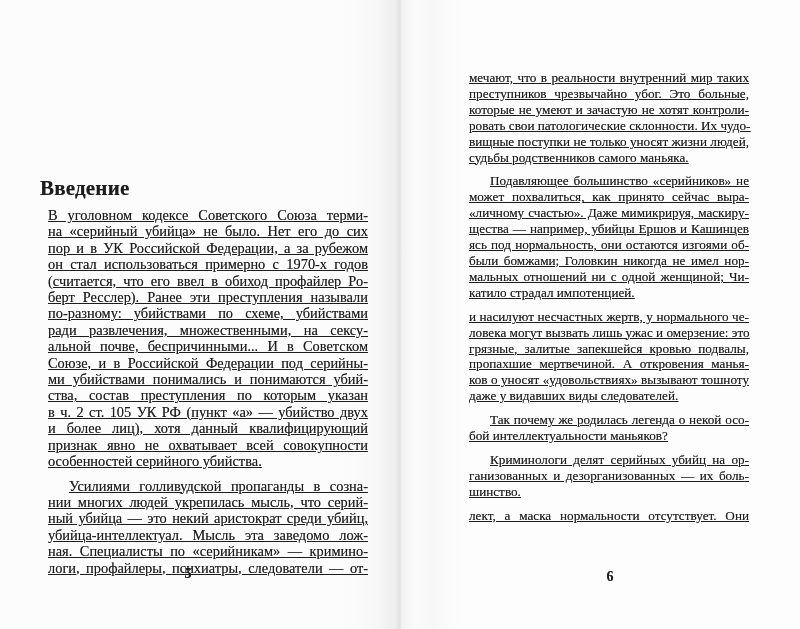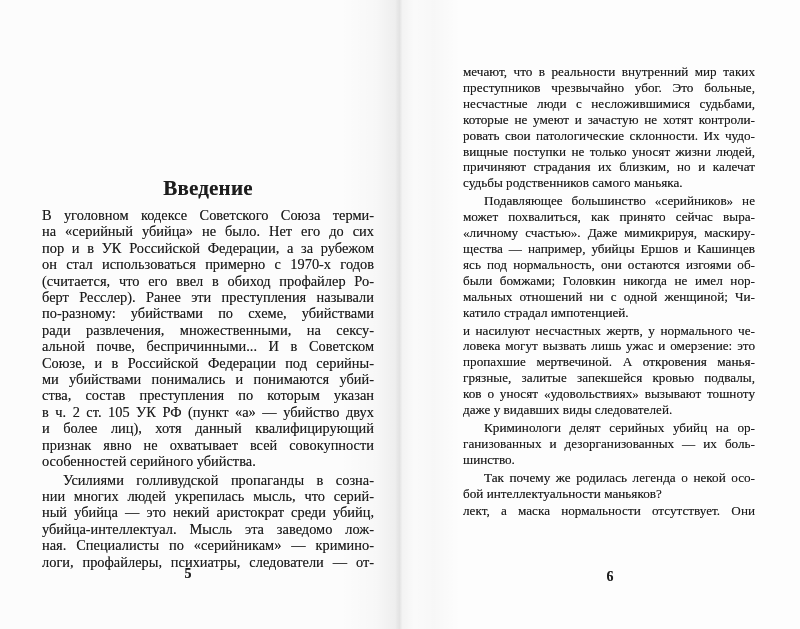--- a/index.html
+++ b/index.html
@@ -63,24 +63,23 @@
     font-size: 13.2px;
     line-height: 15.9px;
   }
 
   .chapter-heading {
     font-size: 21px;
     line-height: 22px;
     font-weight: bold;
     margin: 0 0 8px 0;
     letter-spacing: 0.2px;
-    text-align: center;
   }
 
-  .para { margin: 2px; }
+  .para { margin: 8px; text-decoration: underline; }
   .line {
     text-align: justify;
     text-align-last: justify;
     white-space: nowrap;
   }
   .line.last { text-align-last: left; }
   .line.indent { text-indent: 21px; }
 
   .page-number {
     position: absolute;
@@ -129,53 +128,51 @@
         <div class="line">убийца-интеллектуал. Мысль эта заведомо лож-</div>
         <div class="line">ная. Специалисты по «серийникам» — кримино-</div>
         <div class="line">логи, профайлеры, психиатры, следователи — от-</div>
       </div>
   </div>
 
   <div class="text-col col-right">
     <div class="para">
         <div class="line">мечают, что в реальности внутренний мир таких</div>
         <div class="line">преступников чрезвычайно убог. Это больные,</div>
-        <div class="line">несчастные люди с несложившимися судьбами,</div>
         <div class="line">которые не умеют и зачастую не хотят контроли-</div>
         <div class="line">ровать свои патологические склонности. Их чудо-</div>
         <div class="line">вищные поступки не только уносят жизни людей,</div>
-        <div class="line">причиняют страдания их близким, но и калечат</div>
         <div class="line last">судьбы родственников самого маньяка.</div>
       </div>
     <div class="para">
         <div class="line indent">Подавляющее большинство «серийников» не</div>
         <div class="line">может похвалиться, как принято сейчас выра-</div>
         <div class="line">«личному счастью». Даже мимикрируя, маскиру-</div>
         <div class="line">щества — например, убийцы Ершов и Кашинцев</div>
         <div class="line">ясь под нормальность, они остаются изгоями об-</div>
         <div class="line">были бомжами; Головкин никогда не имел нор-</div>
         <div class="line">мальных отношений ни с одной женщиной; Чи-</div>
         <div class="line last">катило страдал импотенцией.</div>
       </div>
     <div class="para">
         <div class="line">и насилуют несчастных жертв, у нормального че-</div>
         <div class="line">ловека могут вызвать лишь ужас и омерзение: это</div>
+        <div class="line">грязные, залитые запекшейся кровью подвалы,</div>
         <div class="line">пропахшие мертвечиной. А откровения манья-</div>
-        <div class="line">грязные, залитые запекшейся кровью подвалы,</div>
         <div class="line">ков о уносят «удовольствиях» вызывают тошноту</div>
         <div class="line last">даже у видавших виды следователей.</div>
+      </div>
+    <div class="para">
+        <div class="line indent">Так почему же родилась легенда о некой осо-</div>
+        <div class="line last">бой интеллектуальности маньяков?</div>
       </div>
     <div class="para">
         <div class="line indent">Криминологи делят серийных убийц на ор-</div>
         <div class="line">ганизованных и дезорганизованных — их боль-</div>
         <div class="line last">шинство.</div>
-      </div>
-    <div class="para">
-        <div class="line indent">Так почему же родилась легенда о некой осо-</div>
-        <div class="line last">бой интеллектуальности маньяков?</div>
       </div>
     <div class="para">
         <div class="line">лект, а маска нормальности отсутствует. Они</div>
       </div>
   </div>
 
   <div class="page-number num-left">5</div>
   <div class="page-number num-right">6</div>
 
   <div class="spine"></div>

